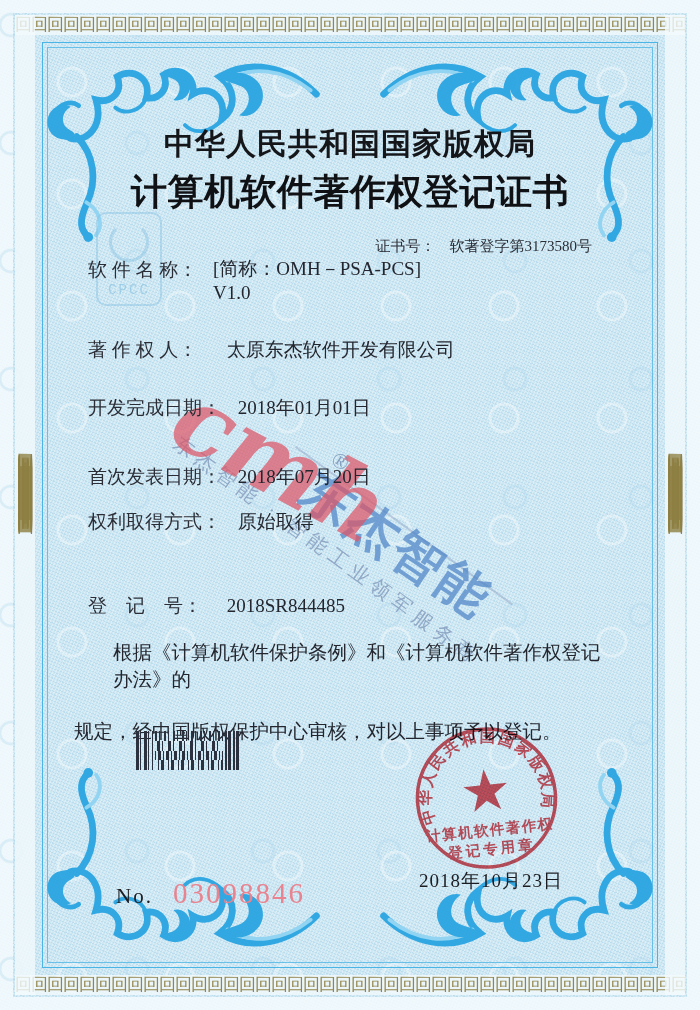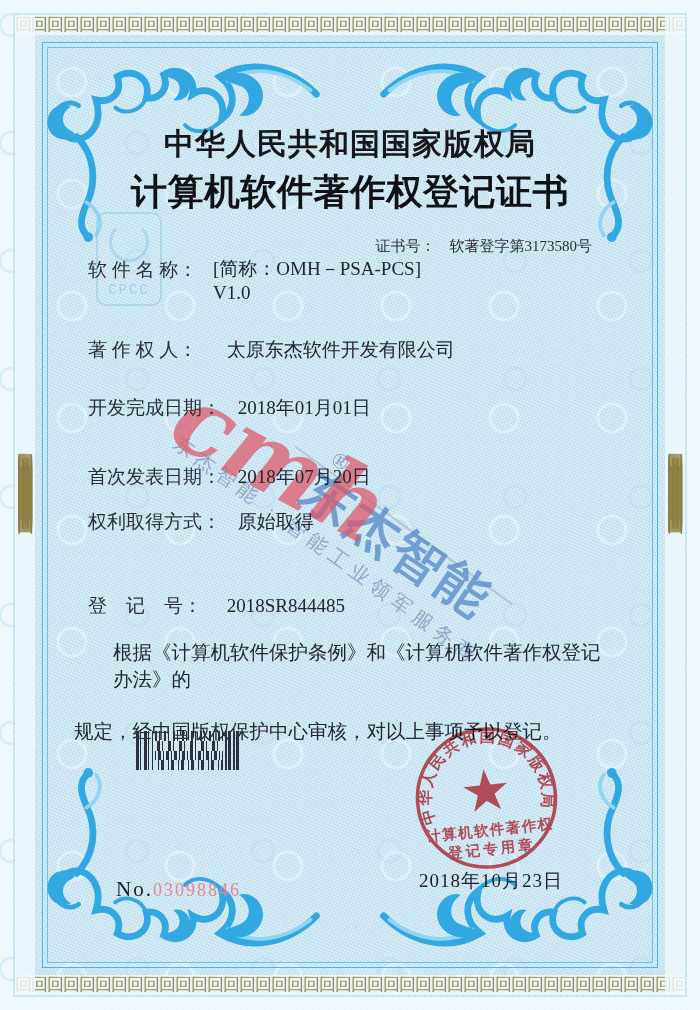--- a/index.html
+++ b/index.html
@@ -89,21 +89,21 @@
   .bc-r2 { top:25%; background:repeating-linear-gradient(90deg,transparent 0 2px,#2c3140 2px 5px,transparent 5px 7px,#2c3140 7px 8px,transparent 8px 11px); }
   .bc-r3 { top:50%; background:repeating-linear-gradient(90deg,#2c3140 0 1px,transparent 1px 3px,#2c3140 3px 6px,transparent 6px 8px); }
   .bc-r4 { top:75%; background:repeating-linear-gradient(90deg,transparent 0 3px,#2c3140 3px 4px,transparent 4px 6px,#2c3140 6px 9px,transparent 9px 10px); }
   
   .stamp { position:absolute; left:400px; top:716px; width:174px; height:174px;
            transform:rotate(-6deg); opacity:.9; mix-blend-mode:multiply; }
   .stamp-date { position:absolute; left:419px; top:868px; font-size:19px; color:#1c1d22; letter-spacing:1px; }
   
   .serial { position:absolute; left:116px; top:877px; font-size:21px; }
   .serial .pfx { color:#1c1d22; letter-spacing:2px;text-align:center; }
-  .serial .num { color:#e8838f; letter-spacing:2px; font-size:18px; }
+  .serial .num { color:#e8838f; letter-spacing:2px; margin-left:20px; font-size:29px; }
   .hiddendefs { position:absolute; width:0; height:0; overflow:hidden; }
 </style>
 </head>
 <body>
 
 <div class="page">
 
   <div class="rings"></div>
 
   <div class="meander h top">回回回回回回回回回回回回回回回回回回回回回回回回回回回回回回回回回回回回回回回回回回回回回回</div>

